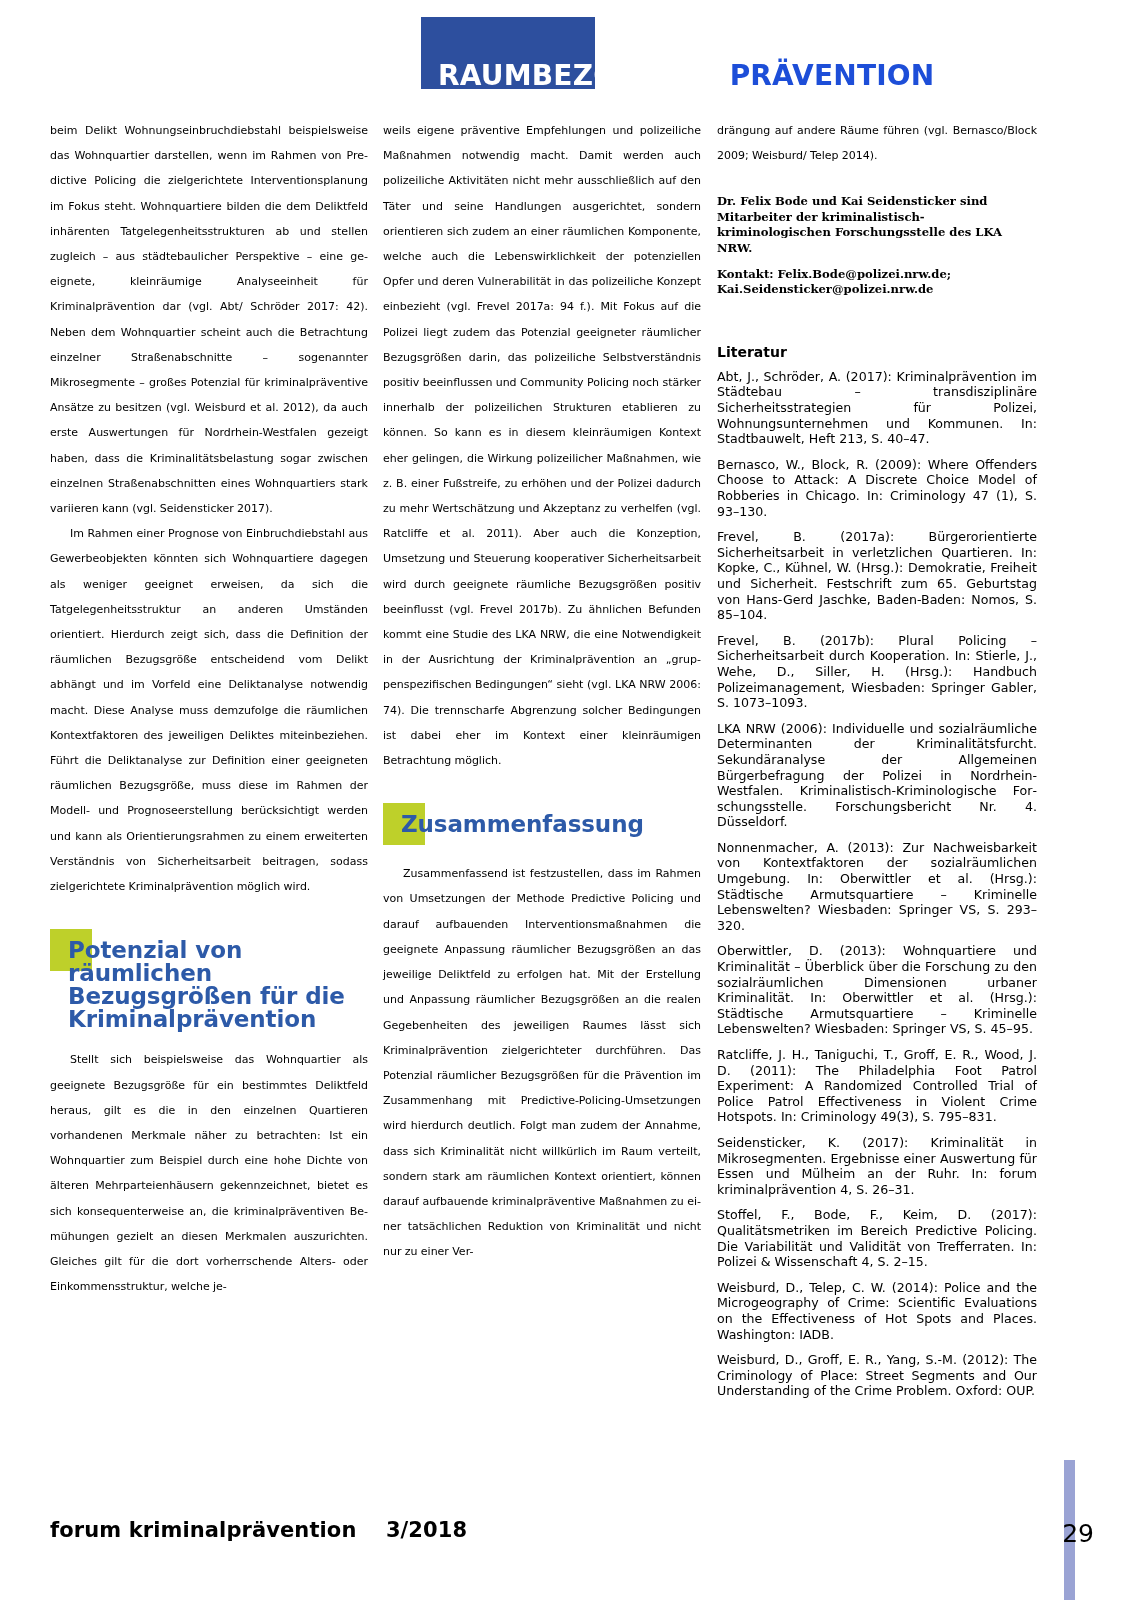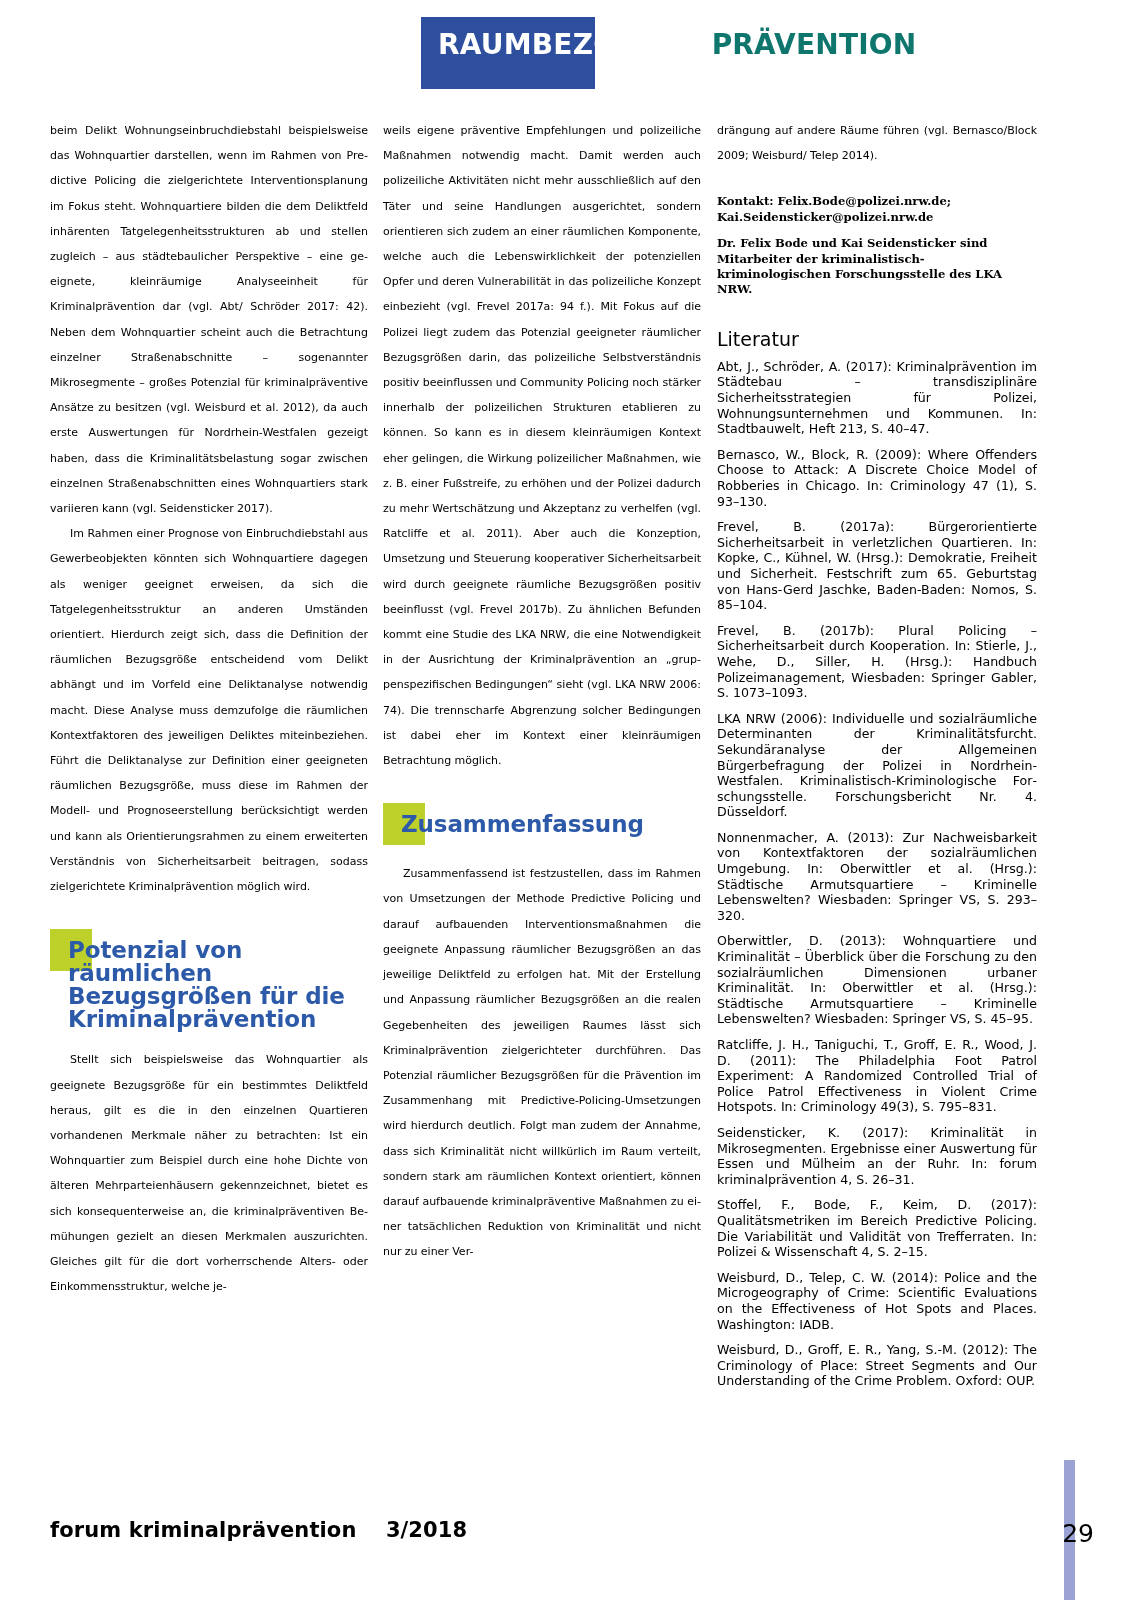--- a/index.html
+++ b/index.html
@@ -33,35 +33,35 @@
     height: 72px;
     background: #2d4f9e;
   }
   .header-title {
     position: absolute;
     left: 0;
     top: 0;
     width: 1132px;
     height: 104px;
     display: flex;
-    align-items: center;
+    align-items: flex-end;
     justify-content: flex-start;
     padding-left: 438px;
     padding-bottom: 14px;
     font-size: 28px;
     font-weight: bold;
     letter-spacing: 0.2px;
     line-height: 1;
   }
   .title-word-1 {
     color: #ffffff;
   }
   .title-word-2 {
-    color: #0f766e;
-    margin-left: 9px;
+    color: #1d4ed8;
+    margin-left: 27px;
   }
 
   
   .columns {
     position: absolute;
     left: 0;
     top: 118px;
     width: 1132px;
   }
   .col {
@@ -118,23 +118,23 @@
     font-weight: bold;
     font-size: 11.6px;
     line-height: 15.4px;
     margin-top: 26px;
   }
   .author-note p { margin: 0; }
   .author-note p + p { margin-top: 11px; }
 
   
   .lit-head {
-    font-size: 19px;
-    font-weight: normal;
-    margin-top: 30px;
+    font-size: 14px;
+    font-weight: bold;
+    margin-top: 46px;
     margin-bottom: 9px;
   }
   .lit-list { }
   .lit-item {
     font-size: 12.6px;
     line-height: 15.6px;
     text-align: justify;
     margin: 0 0 10px 0;
     hyphens: manual;
   }
@@ -198,22 +198,22 @@
       <span class="head-text">Zusammenfassung</span>
     </div>
 
     <p class="body-p" style="text-indent:20px">Zusammenfassend ist festzustellen, dass im Rahmen von Umsetzungen der Methode Predictive Policing und darauf aufbauenden Interventions­maßnahmen die geeignete Anpassung räumlicher Bezugsgrößen an das je­weilige Deliktfeld zu erfolgen hat. Mit der Erstellung und Anpassung räumli­cher Bezugsgrößen an die realen Ge­gebenheiten des jeweiligen Raumes lässt sich Kriminalprävention zielge­richteter durchführen. Das Potenzial räumlicher Bezugsgrößen für die Prä­vention im Zusammenhang mit Pre­dictive-Policing-Umsetzungen wird hierdurch deutlich. Folgt man zudem der Annahme, dass sich Kriminalität nicht willkürlich im Raum verteilt, son­dern stark am räumlichen Kontext ori­entiert, können darauf aufbauende kriminalpräventive Maßnahmen zu ei­ner tatsächlichen Reduktion von Kri­minalität und nicht nur zu einer Ver-</p>
   </div>
 
   <div class="col col-3">
     <p class="body-p">drängung auf andere Räume führen (vgl. Bernasco/Block 2009; Weisburd/ Telep 2014).</p>
 
     <div class="author-note">
+      <p>Dr. Felix Bode und Kai Seidensticker sind Mitarbeiter der kriminalistisch-kriminologischen Forschungsstelle des LKA NRW.</p>
       <p>Kontakt: Felix.Bode@polizei.nrw.de; Kai.Seidensticker@polizei.nrw.de</p>
-      <p>Dr. Felix Bode und Kai Seidensticker sind Mitarbeiter der kriminalistisch-kriminologischen Forschungsstelle des LKA NRW.</p>
     </div>
 
     <div class="lit-head">Literatur</div>
     <div class="lit-list">
       <p class="lit-item">Abt, J., Schröder, A. (2017): Kriminalprävention im Städ­tebau – transdisziplinäre Sicherheitsstrategien für Po­lizei, Wohnungsunternehmen und Kommunen. In: Stadtbauwelt, Heft 213, S. 40–47.</p>
       <p class="lit-item">Bernasco, W., Block, R. (2009): Where Offenders Choose to Attack: A Discrete Choice Model of Robberies in Chi­cago. In: Criminology 47 (1), S. 93–130.</p>
       <p class="lit-item">Frevel, B. (2017a): Bürgerorientierte Sicherheitsarbeit in verletzlichen Quartieren. In: Kopke, C., Kühnel, W. (Hrsg.): Demokratie, Freiheit und Sicherheit. Fest­schrift zum 65. Geburtstag von Hans-Gerd Jaschke, Ba­den-Baden: Nomos, S. 85–104.</p>
       <p class="lit-item">Frevel, B. (2017b): Plural Policing – Sicherheitsarbeit durch Kooperation. In: Stierle, J., Wehe, D., Siller, H. (Hrsg.): Handbuch Polizeimanagement, Wiesbaden: Springer Gabler, S. 1073–1093.</p>
       <p class="lit-item">LKA NRW (2006): Individuelle und sozialräumliche De­terminanten der Kriminalitätsfurcht. Sekundäranalyse der Allgemeinen Bürgerbefragung der Polizei in Nord­rhein-Westfalen. Kriminalistisch-Kriminologische For­schungsstelle. Forschungsbericht Nr. 4. Düsseldorf.</p>
       <p class="lit-item">Nonnenmacher, A. (2013): Zur Nachweisbarkeit von Kontextfaktoren der sozialräumlichen Umgebung. In: Oberwittler et al. (Hrsg.): Städtische Armutsquartiere – Kriminelle Lebenswelten? Wiesbaden: Springer VS, S. 293–320.</p>

